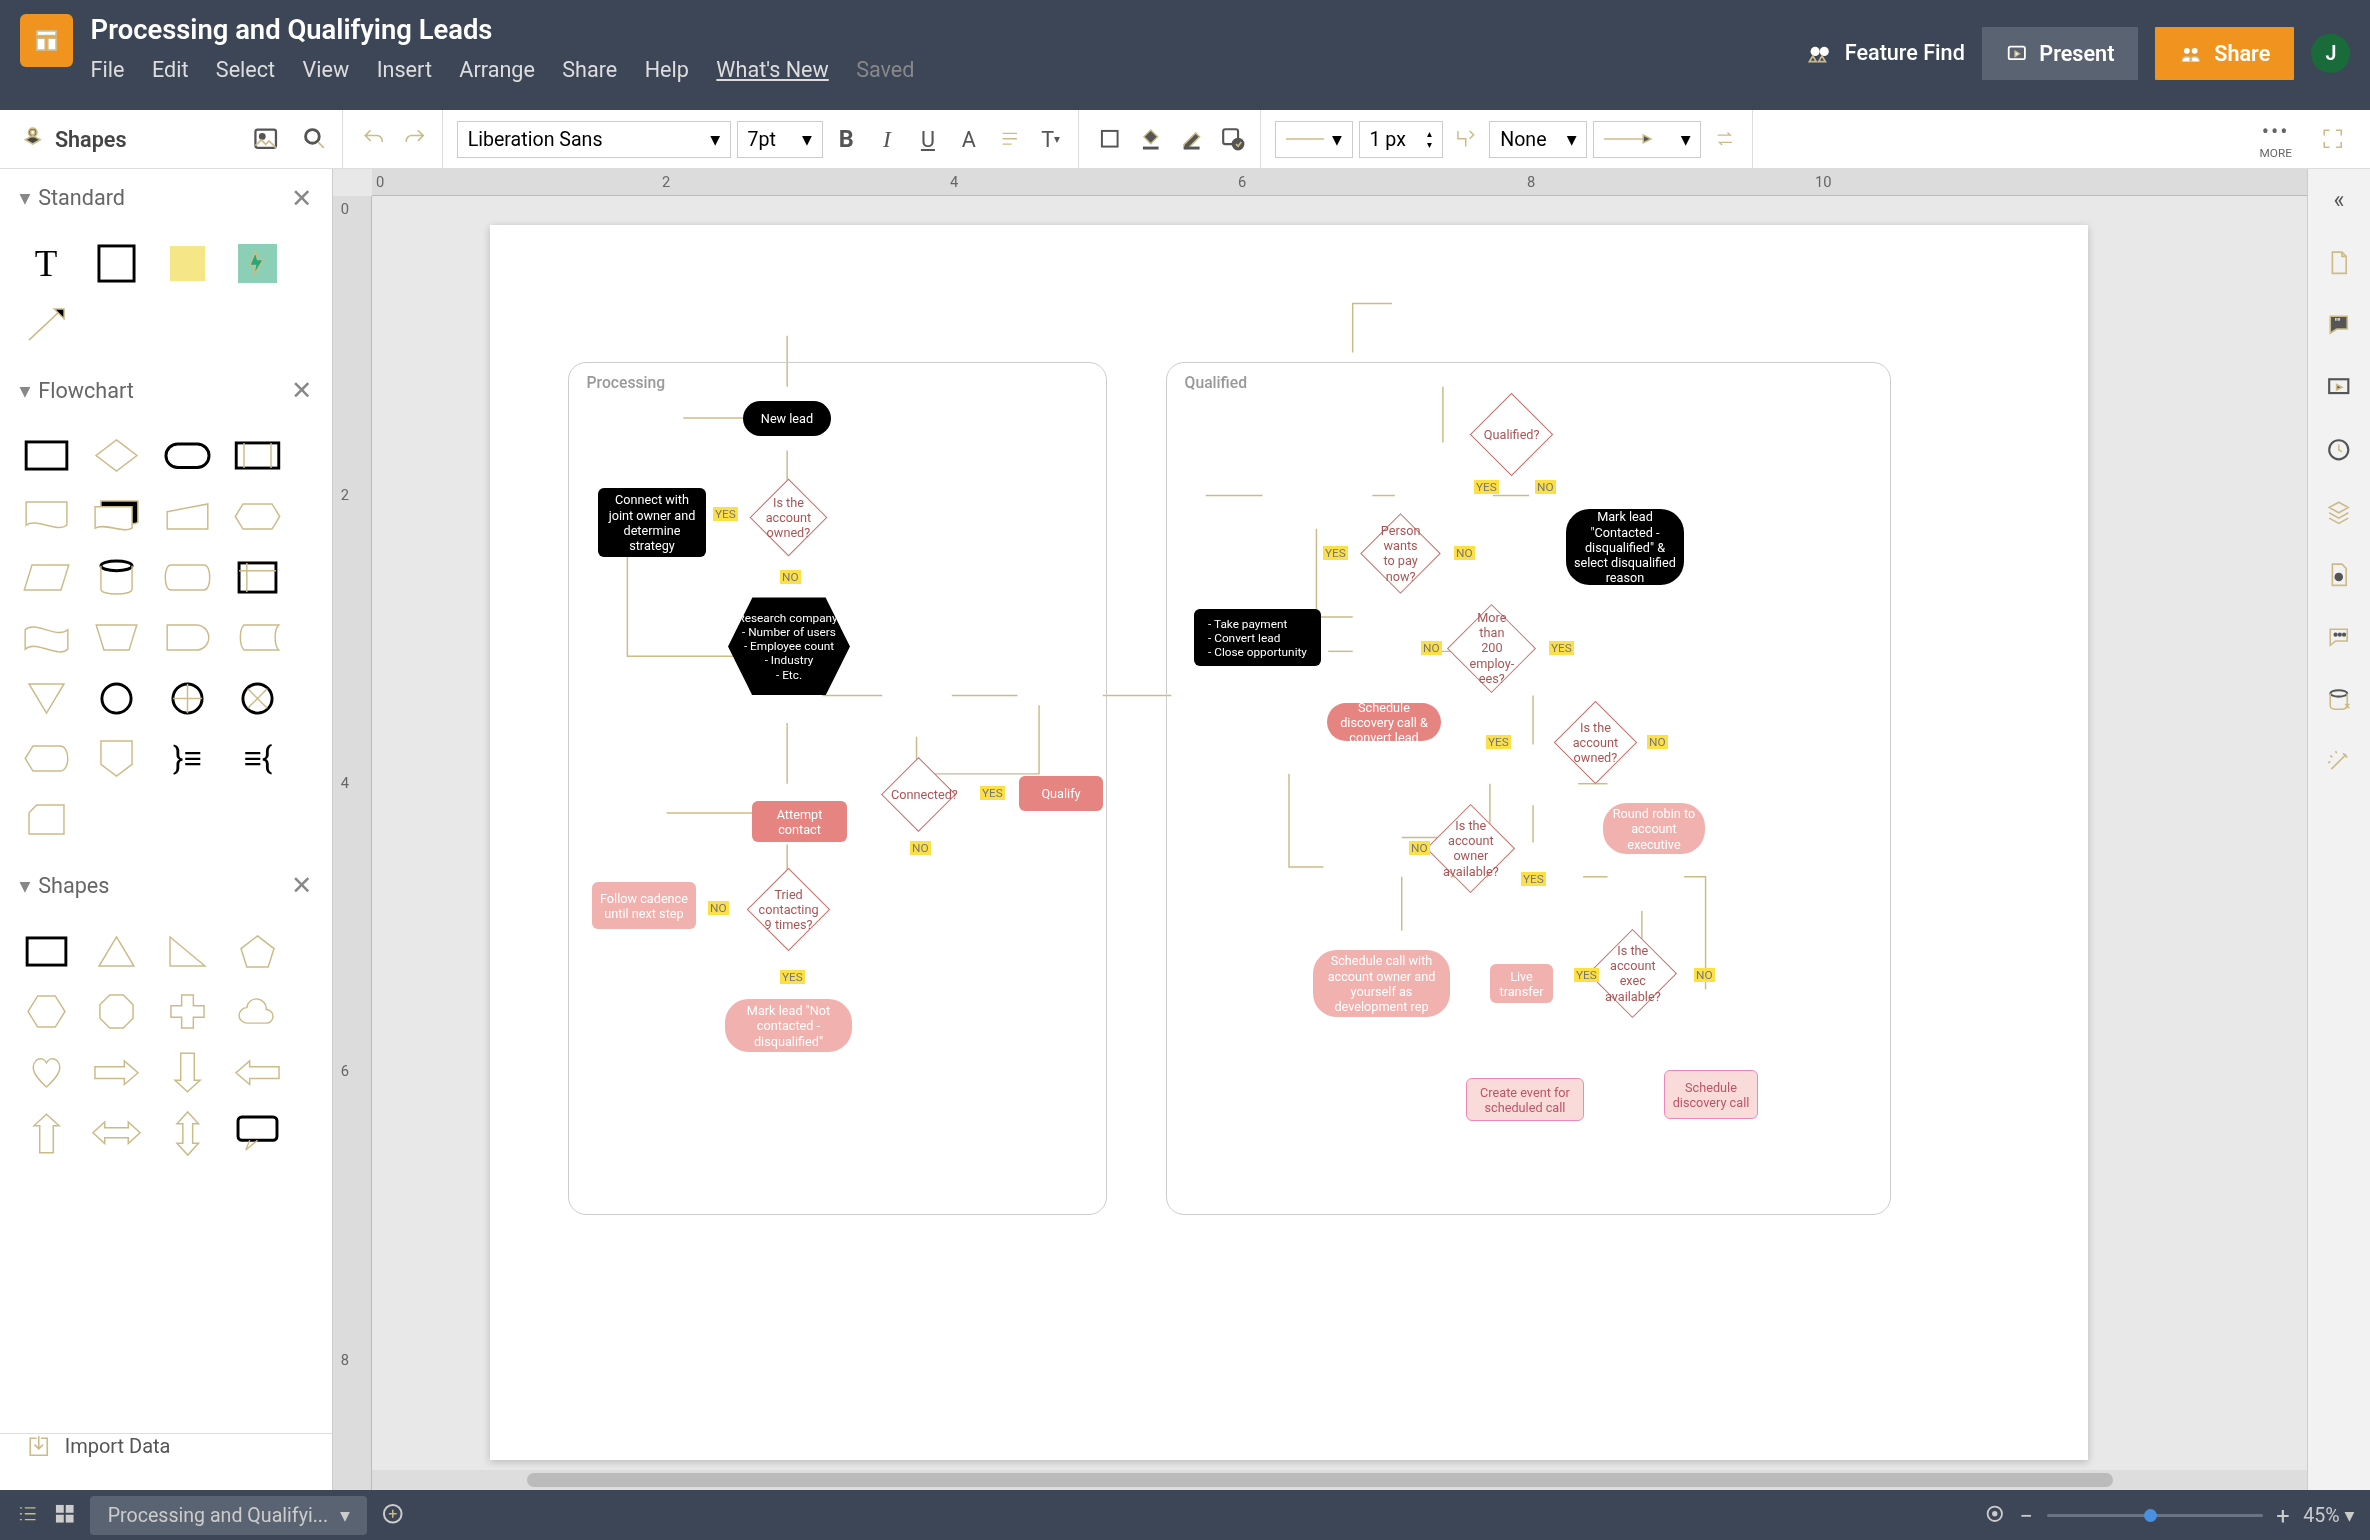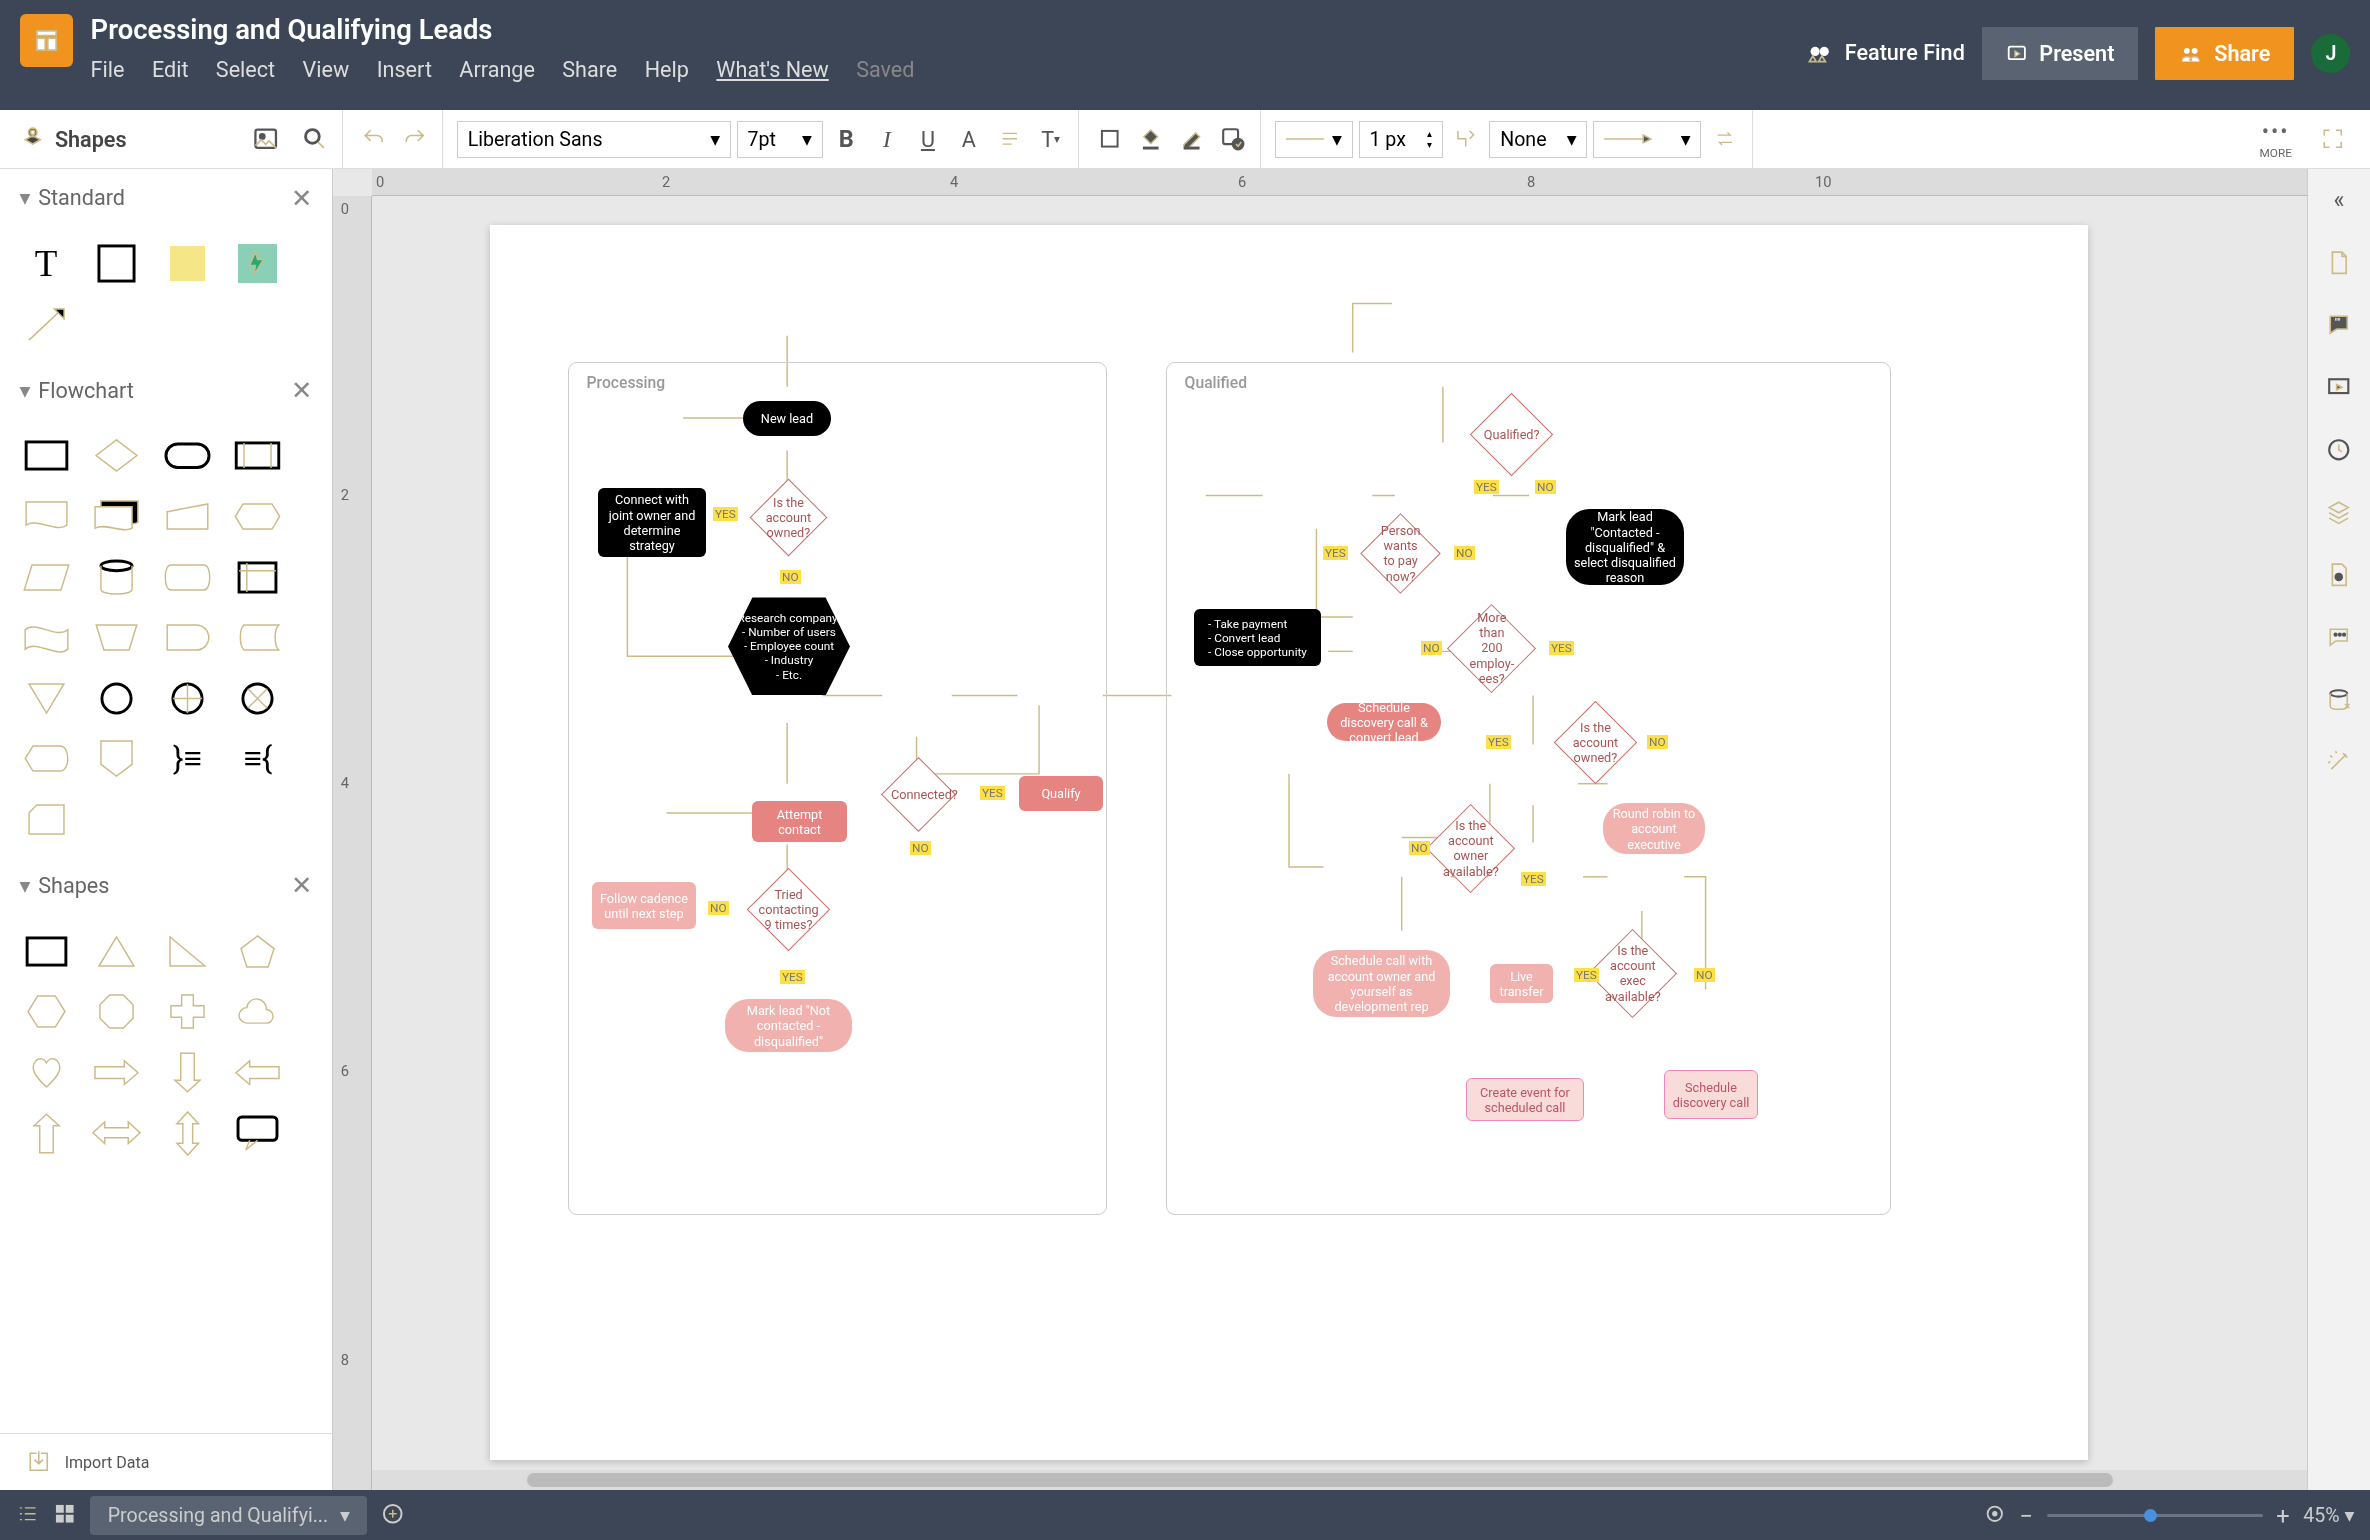--- a/index.html
+++ b/index.html
@@ -37,33 +37,33 @@
 
 
 .sidebar{width:333px;background:#fff;border-right:1px solid #ccc;display:flex;flex-direction:column;overflow:hidden}
 .sb-section{padding:13.7px 19.6px}
 .sb-header{display:flex;align-items:center;justify-content:space-between;font-size:21.6px;color:#666}
 .sb-header .caret{margin-right:7.8px;color:#888}
 .sb-close{font-size:25.5px;color:#888;cursor:pointer}
 .shape-grid{display:flex;flex-wrap:wrap;gap:17.6px;padding:15.7px 19.6px}
 .shape-item{width:53px;height:43px;display:flex;align-items:center;justify-content:center}
 .shape-item svg{overflow:visible}
-.import-btn{height:57px;border-top:1px solid #ddd;display:flex;align-items:center;gap:13.7px;padding:0 25.5px;font-size:16px;color:#555;margin-top:auto}
+.import-btn{height:57px;border-top:1px solid #ddd;display:flex;align-items:flex-start;gap:13.7px;padding:0 25.5px;font-size:20px;color:#555;margin-top:auto}
 
 
 .canvas-wrap{flex:1;position:relative;background:#e8e8e8;overflow:hidden}
 .ruler-h{position:absolute;top:0;left:39px;right:0;height:27.4px;background:#dcdcdc;border-bottom:1px solid #bbb;font-size:13.7px;color:#666}
 .ruler-v{position:absolute;top:27.4px;left:0;width:39px;bottom:0;background:#dcdcdc;border-right:1px solid #bbb;font-size:13.7px;color:#666}
 .ruler-label{position:absolute;top:3.9px;font-size:14.7px}
 .ruler-v .ruler-label{left:7.8px}
 .canvas{position:absolute;top:27.4px;left:39px;right:0;bottom:0;overflow:auto}
 .page{position:absolute;top:29px;left:118px;width:1598px;height:1235px;background:#fff;box-shadow:0 2px 7.8px rgba(0,0,0,.2)}
 
 
-.container-box{position:absolute;border:1px solid #ccc;border-radius:9px;padding:27px}
+.container-box{position:absolute;border:1px solid #ccc;border-radius:18px;padding:27px}
 .container-label{position:absolute;top:9.8px;left:17.6px;font-size:15.7px;color:#999;font-weight:500}
 .node{position:absolute;font-size:12.7px;text-align:center;display:flex;align-items:center;justify-content:center;padding:5.9px;line-height:1.2}
 .terminator{border-radius:23.5px}
 .process{border-radius:5.9px}
 .decision { transform: rotate(45deg); }
 .decision > span { transform: rotate(-45deg); display: block; width: 140%; }
 .hexagon{clip-path:polygon(20% 0,80% 0,100% 50%,80% 100%,20% 100%,0 50%)}
 .edge-label{position:absolute;font-size:11.8px;color:#777;background:#fde047;padding:0 2px}
 .darkred{background:#000000;color:#fff}
 .mediumred{background:#e68481;color:#fff}

